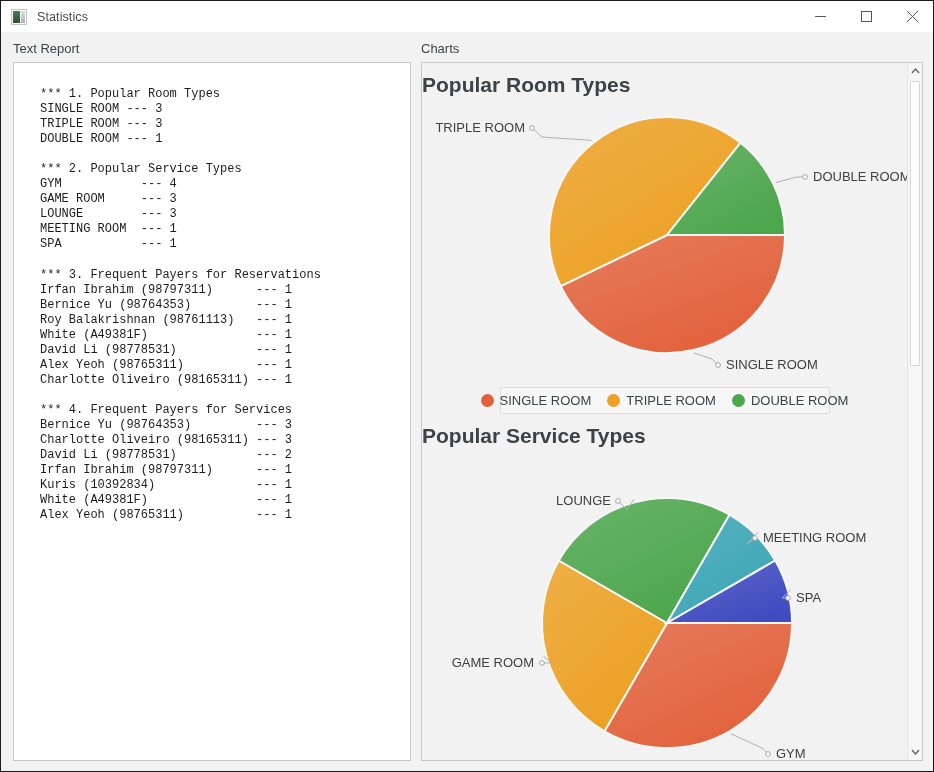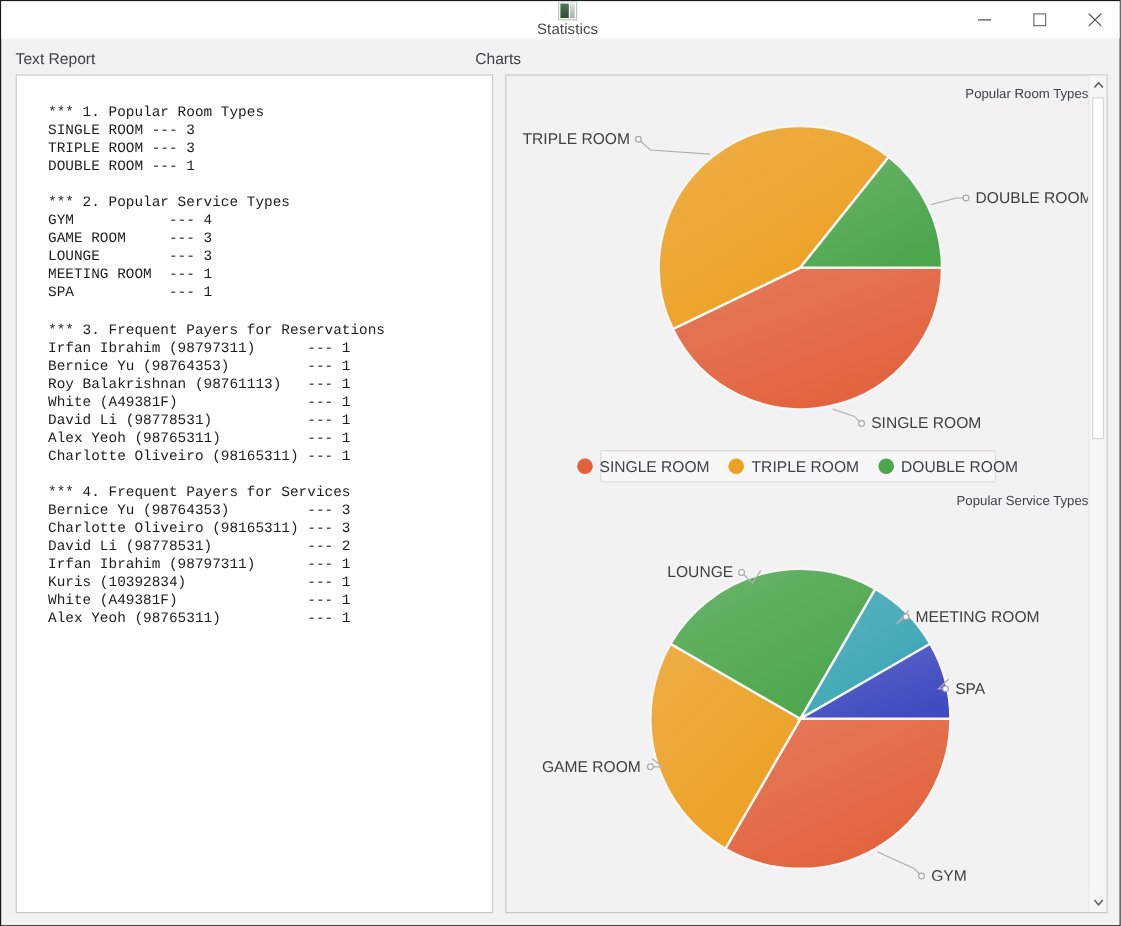--- a/index.html
+++ b/index.html
@@ -25,21 +25,20 @@
   
   #title-bar {
     position: absolute;
     left: 0; top: 0;
     width: 934px;
     height: 31px;
     background: #ffffff;
     box-sizing: border-box;
     display: flex;
     align-items: center;
-    flex-direction: column;
   }
   #app-icon {
     width: 16px;
     height: 16px;
     margin-left: 10px;
     position: relative;
     background: #ffffff;
     border: 1px solid #bfc6c6;
     box-sizing: border-box;
   }
@@ -77,21 +76,21 @@
   }
   .win-btn svg { display: block; }
 
   
   .section-label {
     position: absolute;
     font-size: 13px;
     color: #3c4347;
   }
   #label-text-report { left: 12px; top: 40px; }
-  #label-charts { left: 395px; top: 40px; }
+  #label-charts { left: 420px; top: 40px; }
 
   
   #text-report-pane {
     position: absolute;
     left: 12px;
     top: 61px;
     width: 398px;
     height: 699px;
     background: #ffffff;
     border: 1px solid #c8c8c8;
@@ -122,24 +121,25 @@
   }
   #charts-viewport {
     position: absolute;
     left: 0; top: 0;
     width: 485px;
     height: 697px;
     overflow: hidden;
   }
   .chart-block { position: relative; }
   .chart-title {
-    text-align: right;
-    font-size: 11px;
+    text-align: left;
+    font-size: 21px;
     color: #3c4347;
     padding-top: 10px;
+    font-weight: bold;
   }
   .pie-svg { display: block; }
   .leader-label {
     font-family: "Liberation Sans", sans-serif;
     font-size: 13px;
     fill: #404040;
   }
 
   
   .pie-legend {

